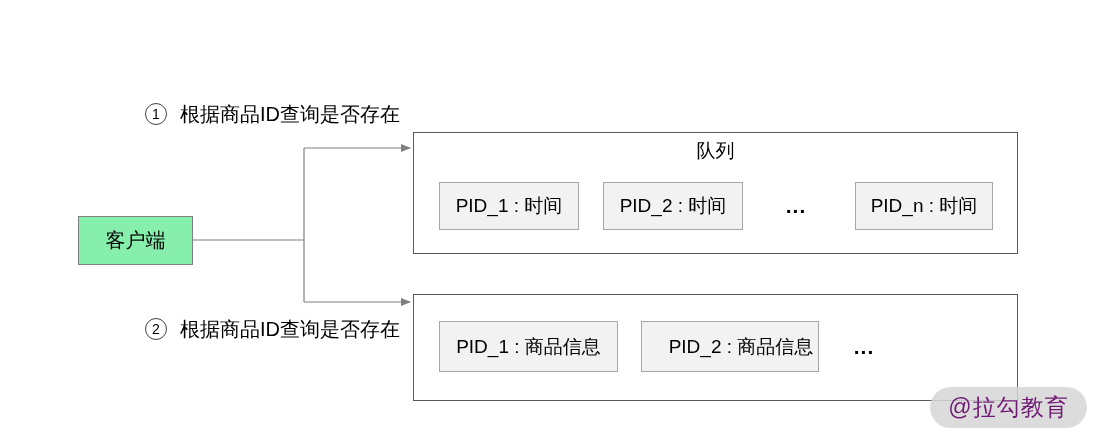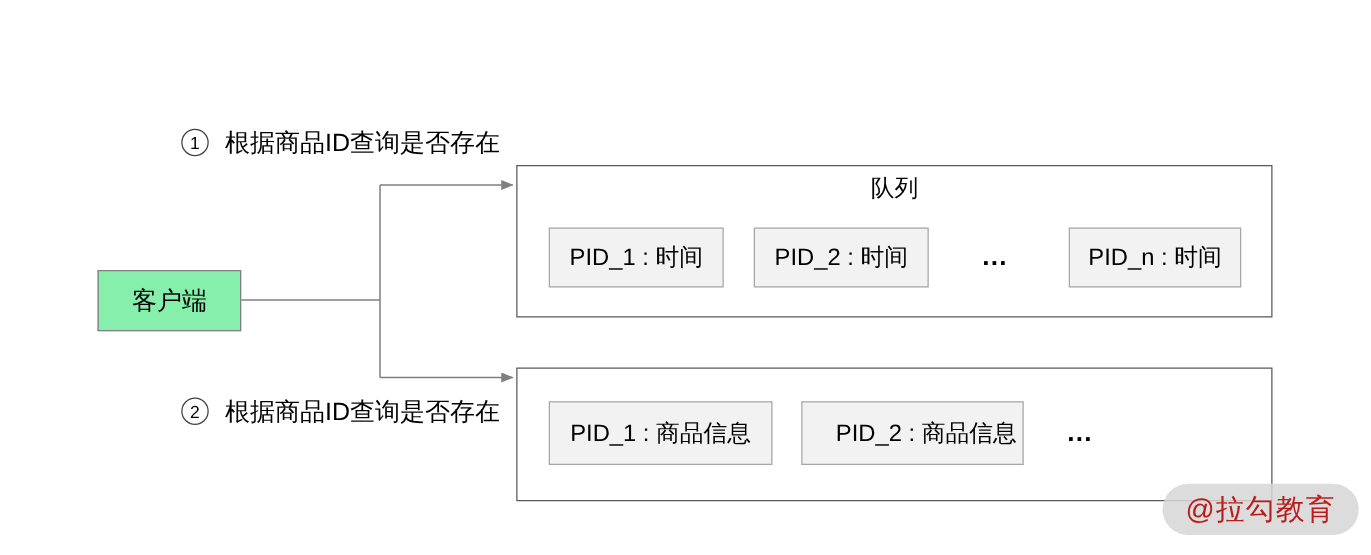--- a/index.html
+++ b/index.html
@@ -43,21 +43,21 @@
   .num-circle {
     width:22px; height:22px; border:1px solid #404040; border-radius:50%; box-sizing:border-box;
     display:flex; align-items:center; justify-content:center; font-size:14px; flex:0 0 auto;
   }
   .ann-text { font-size:20px; }
   .connectors { position:absolute; left:0; top:0; width:1097px; height:444px; }
   .watermark {
     position:absolute; left:930px; top:387px; width:157px; height:41px;
     background:rgba(214,214,214,0.85); border-radius:21px;
     display:flex; align-items:center; justify-content:center;
-    color:#b91c1c; font-size:23px; letter-spacing:1px;
+    color:#701a75; font-size:23px; letter-spacing:1px;
   }
 </style>
 </head>
 <body>
 
 <div class="canvas">
 
   <svg class="connectors" viewBox="0 0 1097 444" xmlns="http://www.w3.org/2000/svg">
     <defs>
       <marker id="arrowhead" markerWidth="10" markerHeight="8" refX="9" refY="4" orient="auto" markerUnits="userSpaceOnUse">

